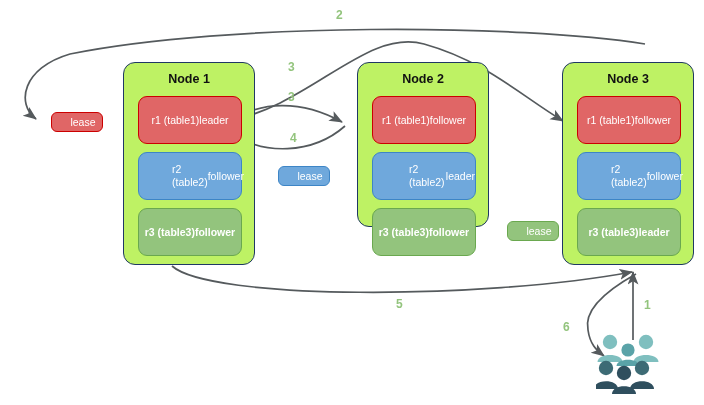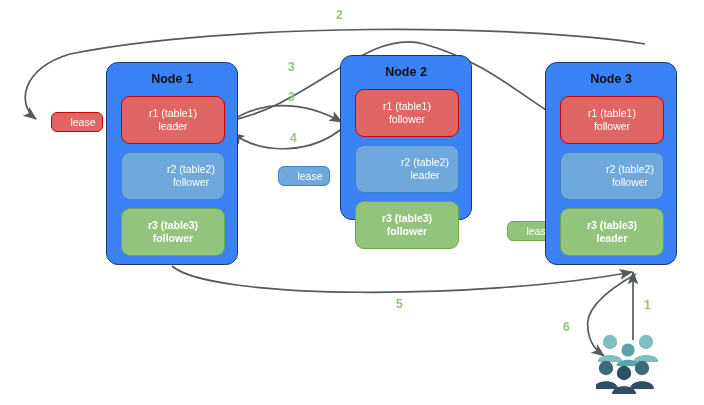--- a/index.html
+++ b/index.html
@@ -4,49 +4,50 @@
 <style>
   html,body{margin:0;padding:0;background:#ffffff;}
   body{width:704px;height:405px;overflow:hidden;font-family:"Liberation Sans",sans-serif;}
   #canvas{position:relative;width:704px;height:405px;background:#fff;}
 
   
   .node{
     position:absolute;
     border:1.6px solid #1f3864;
     border-radius:12px;
-    background:#3b82f6;
+    background:#bef264;
     box-sizing:border-box;
+    margin-left:17px;
   }
   .node-title{
     position:absolute;
     left:0;right:0;top:9px;
     text-align:center;
     font-size:12.5px;
     font-weight:bold;
     color:#111111;
     font-family:"Liberation Sans",sans-serif;
   }
 
   
   .replica{
     position:absolute;
     left:14px;
     width:104px;
     height:48px;
     border-radius:9px;
     box-sizing:border-box;
     display:flex;
-    flex-direction:column;
+    flex-direction:row;
     align-items:center;
     justify-content:center;
     color:#ffffff;
     font-size:10.5px;
     line-height:13px;
-    text-align:center;
+    text-align:left;
   }
   .r-red   {background:#e06666;border:1.6px solid #cc0000;}
   .r-blue  {background:#6fa8dc;border:1.6px solid #3d85c6;padding-left:36px;}
   .r-green {background:#93c47d;border:1.6px solid #6aa84f;font-weight:bold;}
   .replica .ln{display:block;}
 
   
   .lease{
     position:absolute;
     border-radius:6px;
@@ -132,21 +133,21 @@
     <div class="replica r-blue" style="top:89px;">
       <span class="ln">r2 (table2)</span>
       <span class="ln">follower</span>
     </div>
     <div class="replica r-green" style="top:145px;">
       <span class="ln">r3 (table3)</span>
       <span class="ln">follower</span>
     </div>
   </div>
 
-  <div class="node" style="left:340px;top:55px;width:132px;height:165px;">
+  <div class="node" style="left:340px;top:62px;width:132px;height:165px;">
     <div class="node-title">Node 2</div>
     <div class="replica r-red" style="top:33px;">
       <span class="ln">r1 (table1)</span>
       <span class="ln">follower</span>
     </div>
     <div class="replica r-blue" style="top:89px;">
       <span class="ln">r2 (table2)</span>
       <span class="ln">leader</span>
     </div>
     <div class="replica r-green" style="top:145px;">

